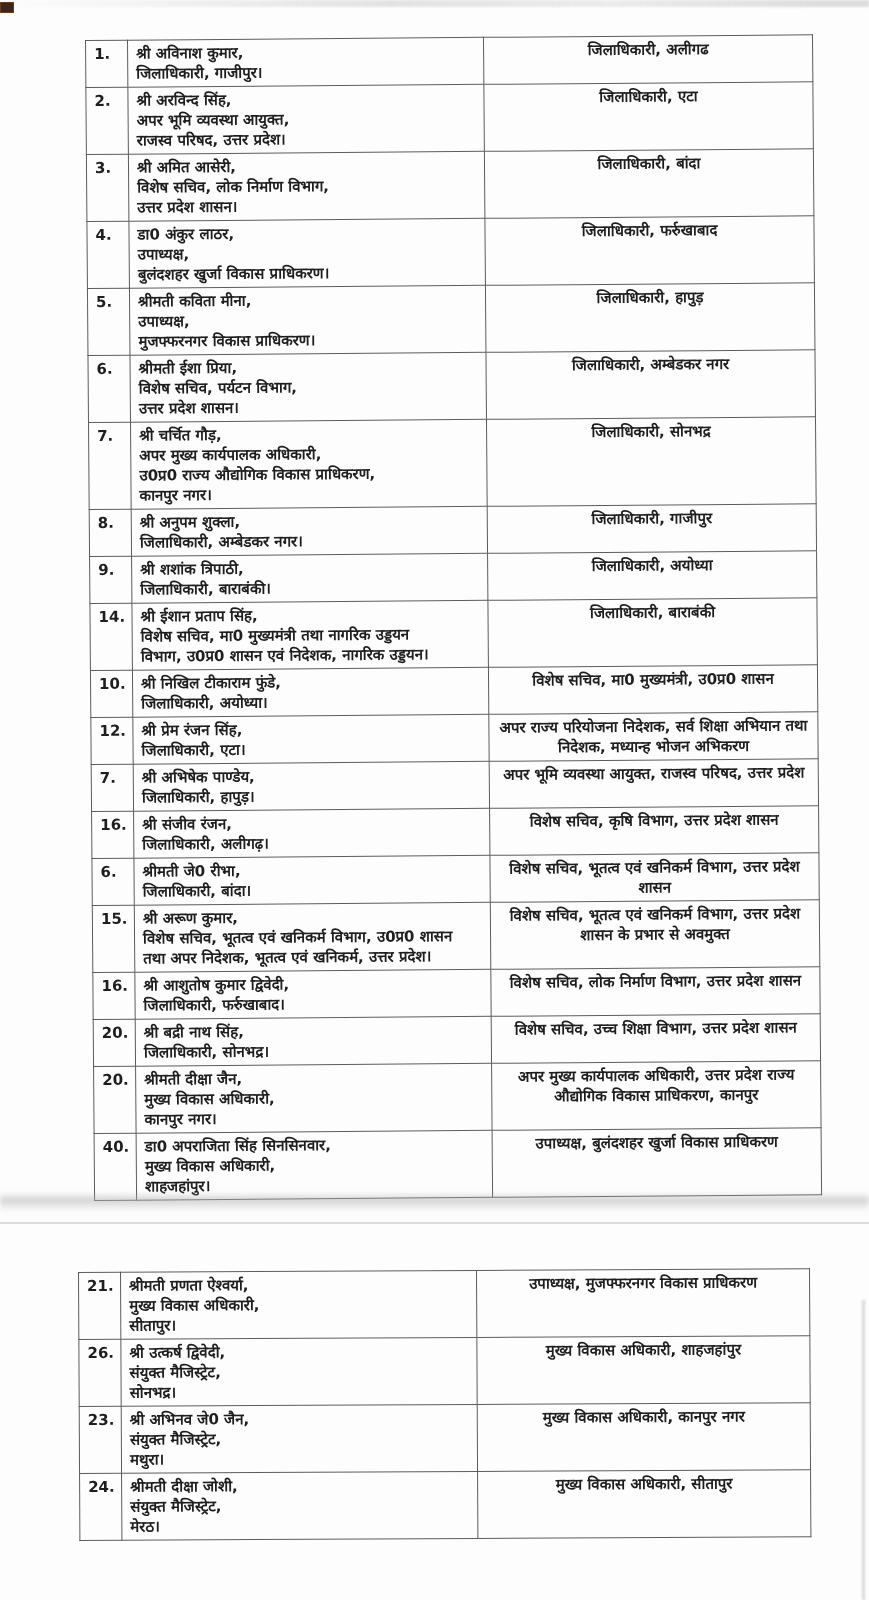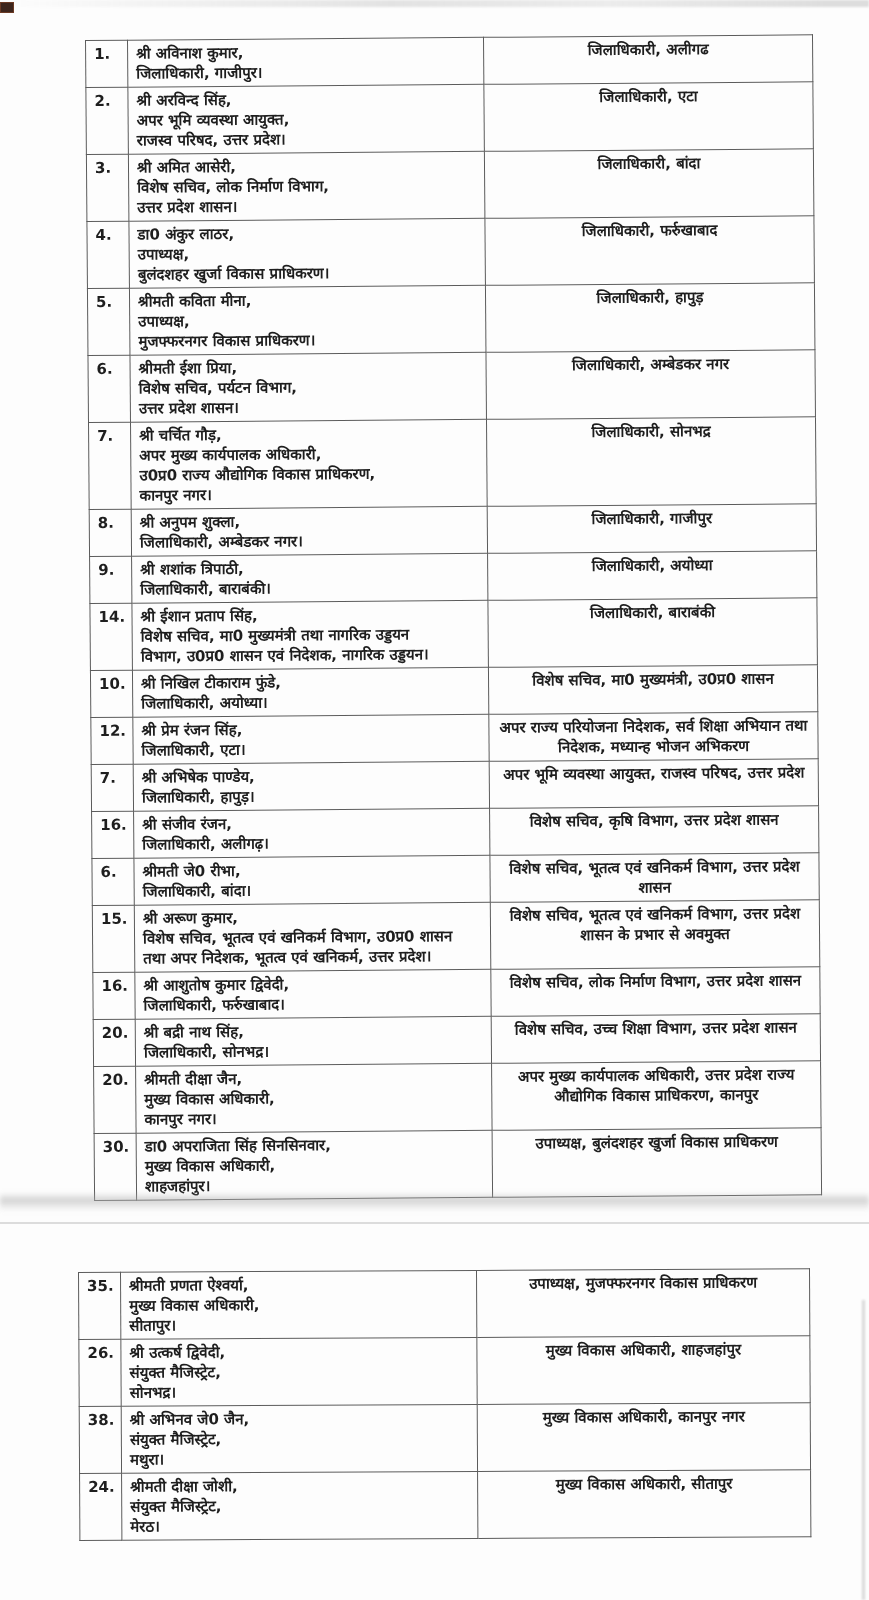--- a/index.html
+++ b/index.html
@@ -228,58 +228,58 @@
           <tr>
             <td class="sn">20.</td>
             <td class="officer">
               <div class="line">श्रीमती दीक्षा जैन,</div>
               <div class="line">मुख्य विकास अधिकारी,</div>
               <div class="line">कानपुर नगर।</div>
             </td>
             <td class="newpost">अपर मुख्य कार्यपालक अधिकारी, उत्तर प्रदेश राज्य औद्योगिक विकास प्राधिकरण, कानपुर</td>
           </tr>
           <tr>
-            <td class="sn">30.</td>
+            <td class="sn">40.</td>
             <td class="officer">
               <div class="line">डा0 अपराजिता सिंह सिनसिनवार,</div>
               <div class="line">मुख्य विकास अधिकारी,</div>
               <div class="line">शाहजहांपुर।</div>
             </td>
             <td class="newpost">उपाध्यक्ष, बुलंदशहर खुर्जा विकास प्राधिकरण</td>
           </tr>
         </tbody>
     </table>
   </section>
 
   <div class="page-gap"></div>
   <div class="page2-edge"></div>
 
   <section>
     <table class="transfer" id="table2">
       <tbody id="tbody2">
           <tr>
-            <td class="sn">35.</td>
+            <td class="sn">21.</td>
             <td class="officer">
               <div class="line">श्रीमती प्रणता ऐश्वर्या,</div>
               <div class="line">मुख्य विकास अधिकारी,</div>
               <div class="line">सीतापुर।</div>
             </td>
             <td class="newpost">उपाध्यक्ष, मुजफ्फरनगर विकास प्राधिकरण</td>
           </tr>
           <tr>
             <td class="sn">26.</td>
             <td class="officer">
               <div class="line">श्री उत्कर्ष द्विवेदी,</div>
               <div class="line">संयुक्त मैजिस्ट्रेट,</div>
               <div class="line">सोनभद्र।</div>
             </td>
             <td class="newpost">मुख्य विकास अधिकारी, शाहजहांपुर</td>
           </tr>
           <tr>
-            <td class="sn">38.</td>
+            <td class="sn">23.</td>
             <td class="officer">
               <div class="line">श्री अभिनव जे0 जैन,</div>
               <div class="line">संयुक्त मैजिस्ट्रेट,</div>
               <div class="line">मथुरा।</div>
             </td>
             <td class="newpost">मुख्य विकास अधिकारी, कानपुर नगर</td>
           </tr>
           <tr>
             <td class="sn">24.</td>
             <td class="officer">

